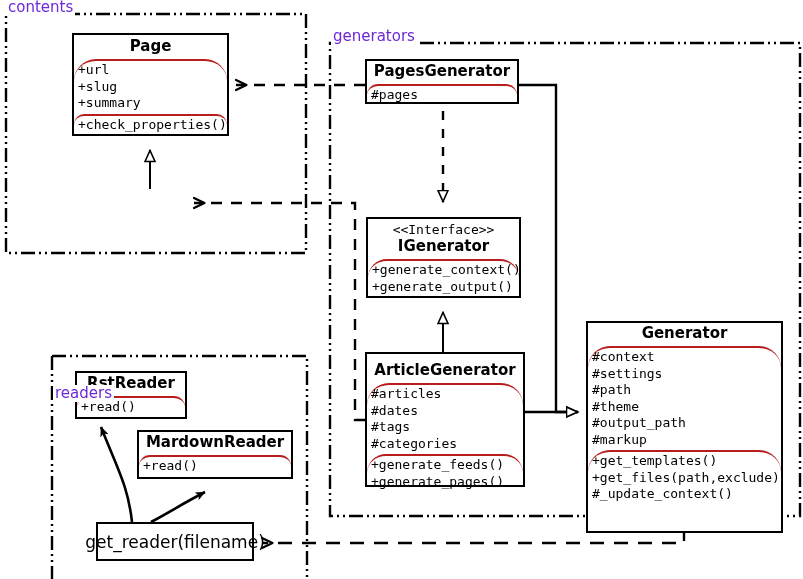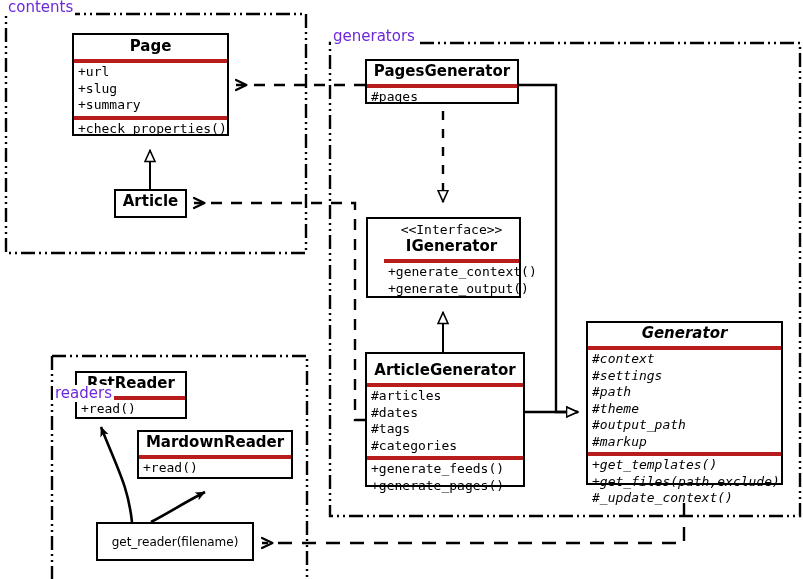--- a/index.html
+++ b/index.html
@@ -43,21 +43,22 @@
   .cls .stereo {
     text-align: center;
     font-weight: normal;
     font-size: 13px;
     font-family: "DejaVu Sans Mono", monospace;
     line-height: 16px;
     padding-top: 3px;
     color: #000;
   }
   .cls .sep {
-    border-top: 4px solid #b91c1c;
+    border-top: 2px solid #b91c1c;
+    border-radius: 22px;
   }
   .cls .compartment {
     padding: 1px 3px 2px 4px;
   }
   .cls .member {
     font-family: "DejaVu Sans Mono", monospace;
     font-size: 13px;
     line-height: 16.5px;
     white-space: pre;
     color: #000;
@@ -68,21 +69,21 @@
     box-sizing: border-box;
     border: 2px solid #000;
     background: #ffffff;
     display: flex;
     align-items: center;
     justify-content: center;
     z-index: 5;
   }
   .plainbox .lbl {
     font-family: "DejaVu Sans", sans-serif;
-    font-size: 12px;
+    font-size: 17px;
     color: #000;
   }
   
   .pkglabel {
     position: absolute;
     font-family: "DejaVu Sans", sans-serif;
     font-size: 15px;
     color: #6d28d9;
     background: #ffffff;
     padding: 0 2px;
@@ -151,32 +152,29 @@
     <div class="compartment sep">
       <div class="member">+url</div>
       <div class="member">+slug</div>
       <div class="member">+summary</div>
     </div>
     <div class="compartment sep">
       <div class="member">+check_properties()</div>
     </div>
   </div>
 
-  <div class="cls" style="left:114px; top:189px; width:73px; height:29px;">
-    <div class="title" style="padding-top:2px;">Article</div>
-  </div>
 
   <div class="cls" style="left:365px; top:59px; width:154px; height:45px;">
     <div class="title" style="padding-top:2px;">PagesGenerator</div>
     <div class="compartment sep">
       <div class="member">#pages</div>
     </div>
   </div>
 
-  <div class="cls" style="left:366px; top:217px; width:155px; height:81px;padding-left:16px;">
+  <div class="cls" style="left:366px; top:217px; width:155px; height:81px;">
     <div class="stereo">&lt;&lt;Interface&gt;&gt;</div>
     <div class="title" style="padding-top:0px;">IGenerator</div>
     <div class="compartment sep">
       <div class="member">+generate_context()</div>
       <div class="member">+generate_output()</div>
     </div>
   </div>
 
   <div class="cls" style="left:365px; top:352px; width:160px; height:135px;">
     <div class="title" style="padding-top:8px;">ArticleGenerator</div>
@@ -185,21 +183,21 @@
       <div class="member">#dates</div>
       <div class="member">#tags</div>
       <div class="member">#categories</div>
     </div>
     <div class="compartment sep">
       <div class="member">+generate_feeds()</div>
       <div class="member">+generate_pages()</div>
     </div>
   </div>
 
-  <div class="cls" style="left:586px; top:321px; width:197px; height:164px;font-style:italic;">
+  <div class="cls" style="left:586px; top:321px; width:197px; height:212px;">
     <div class="title" style="padding-top:2px;">Generator</div>
     <div class="compartment sep">
       <div class="member">#context</div>
       <div class="member">#settings</div>
       <div class="member">#path</div>
       <div class="member">#theme</div>
       <div class="member">#output_path</div>
       <div class="member">#markup</div>
     </div>
     <div class="compartment sep">

